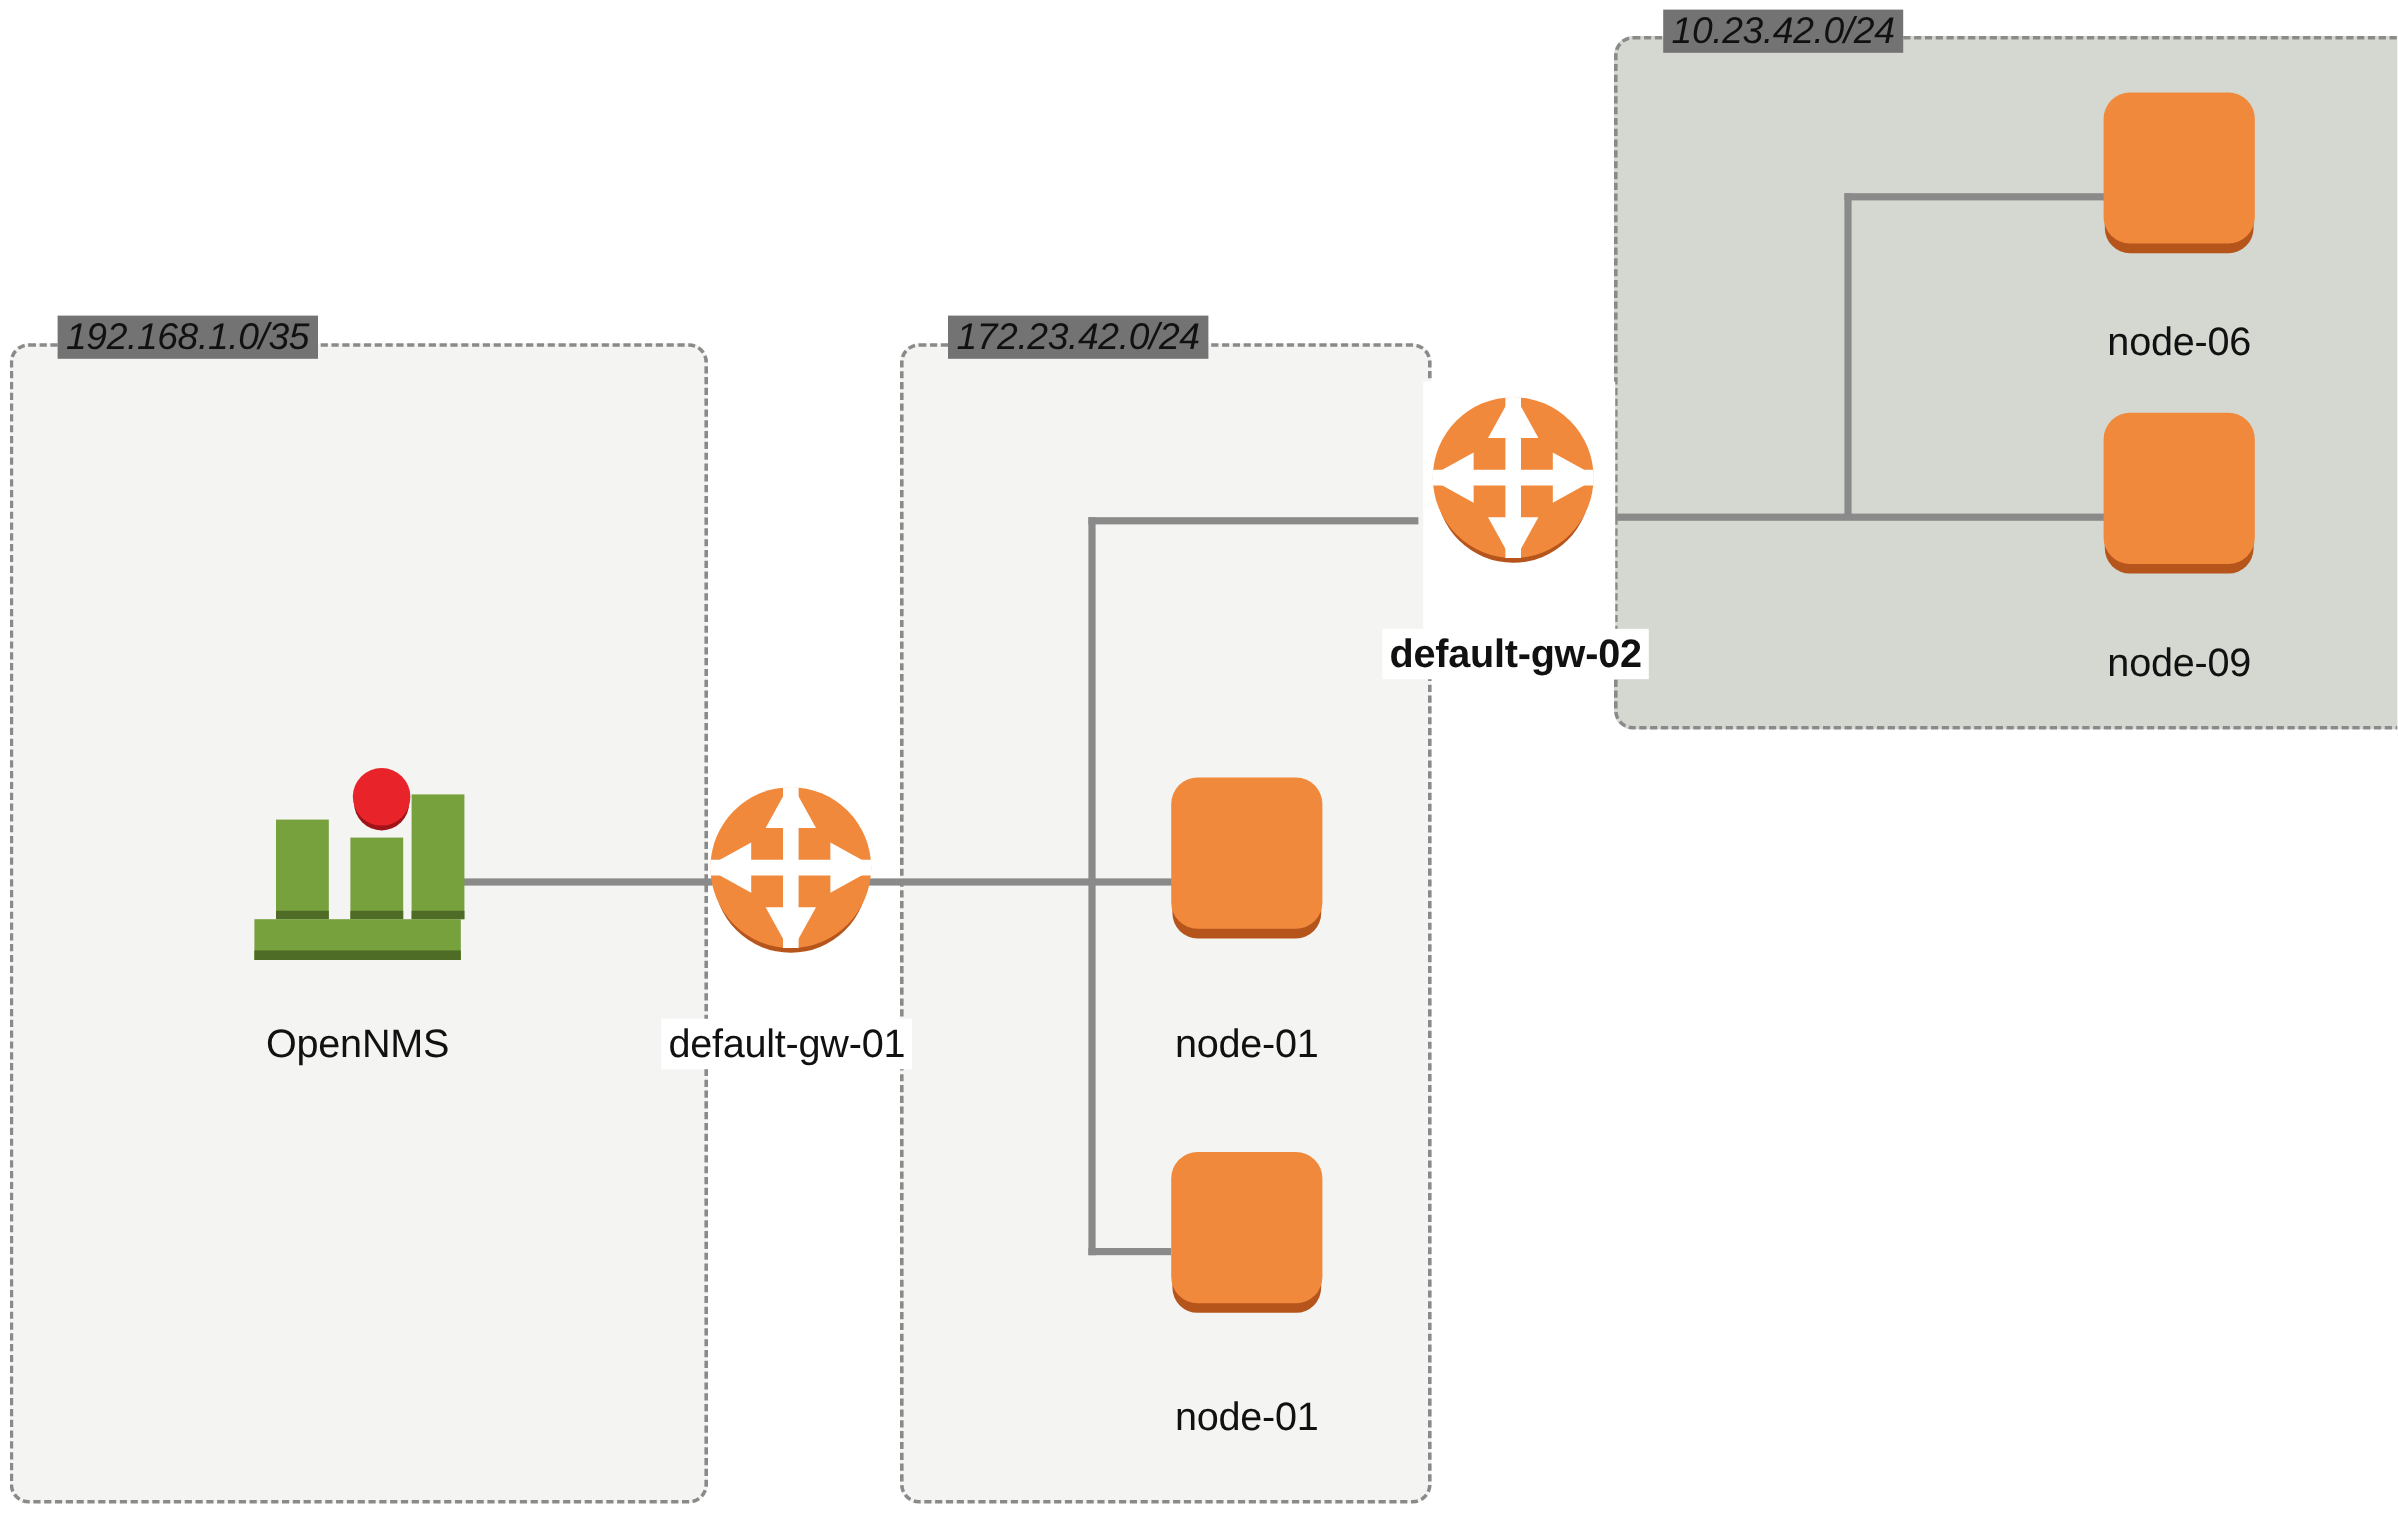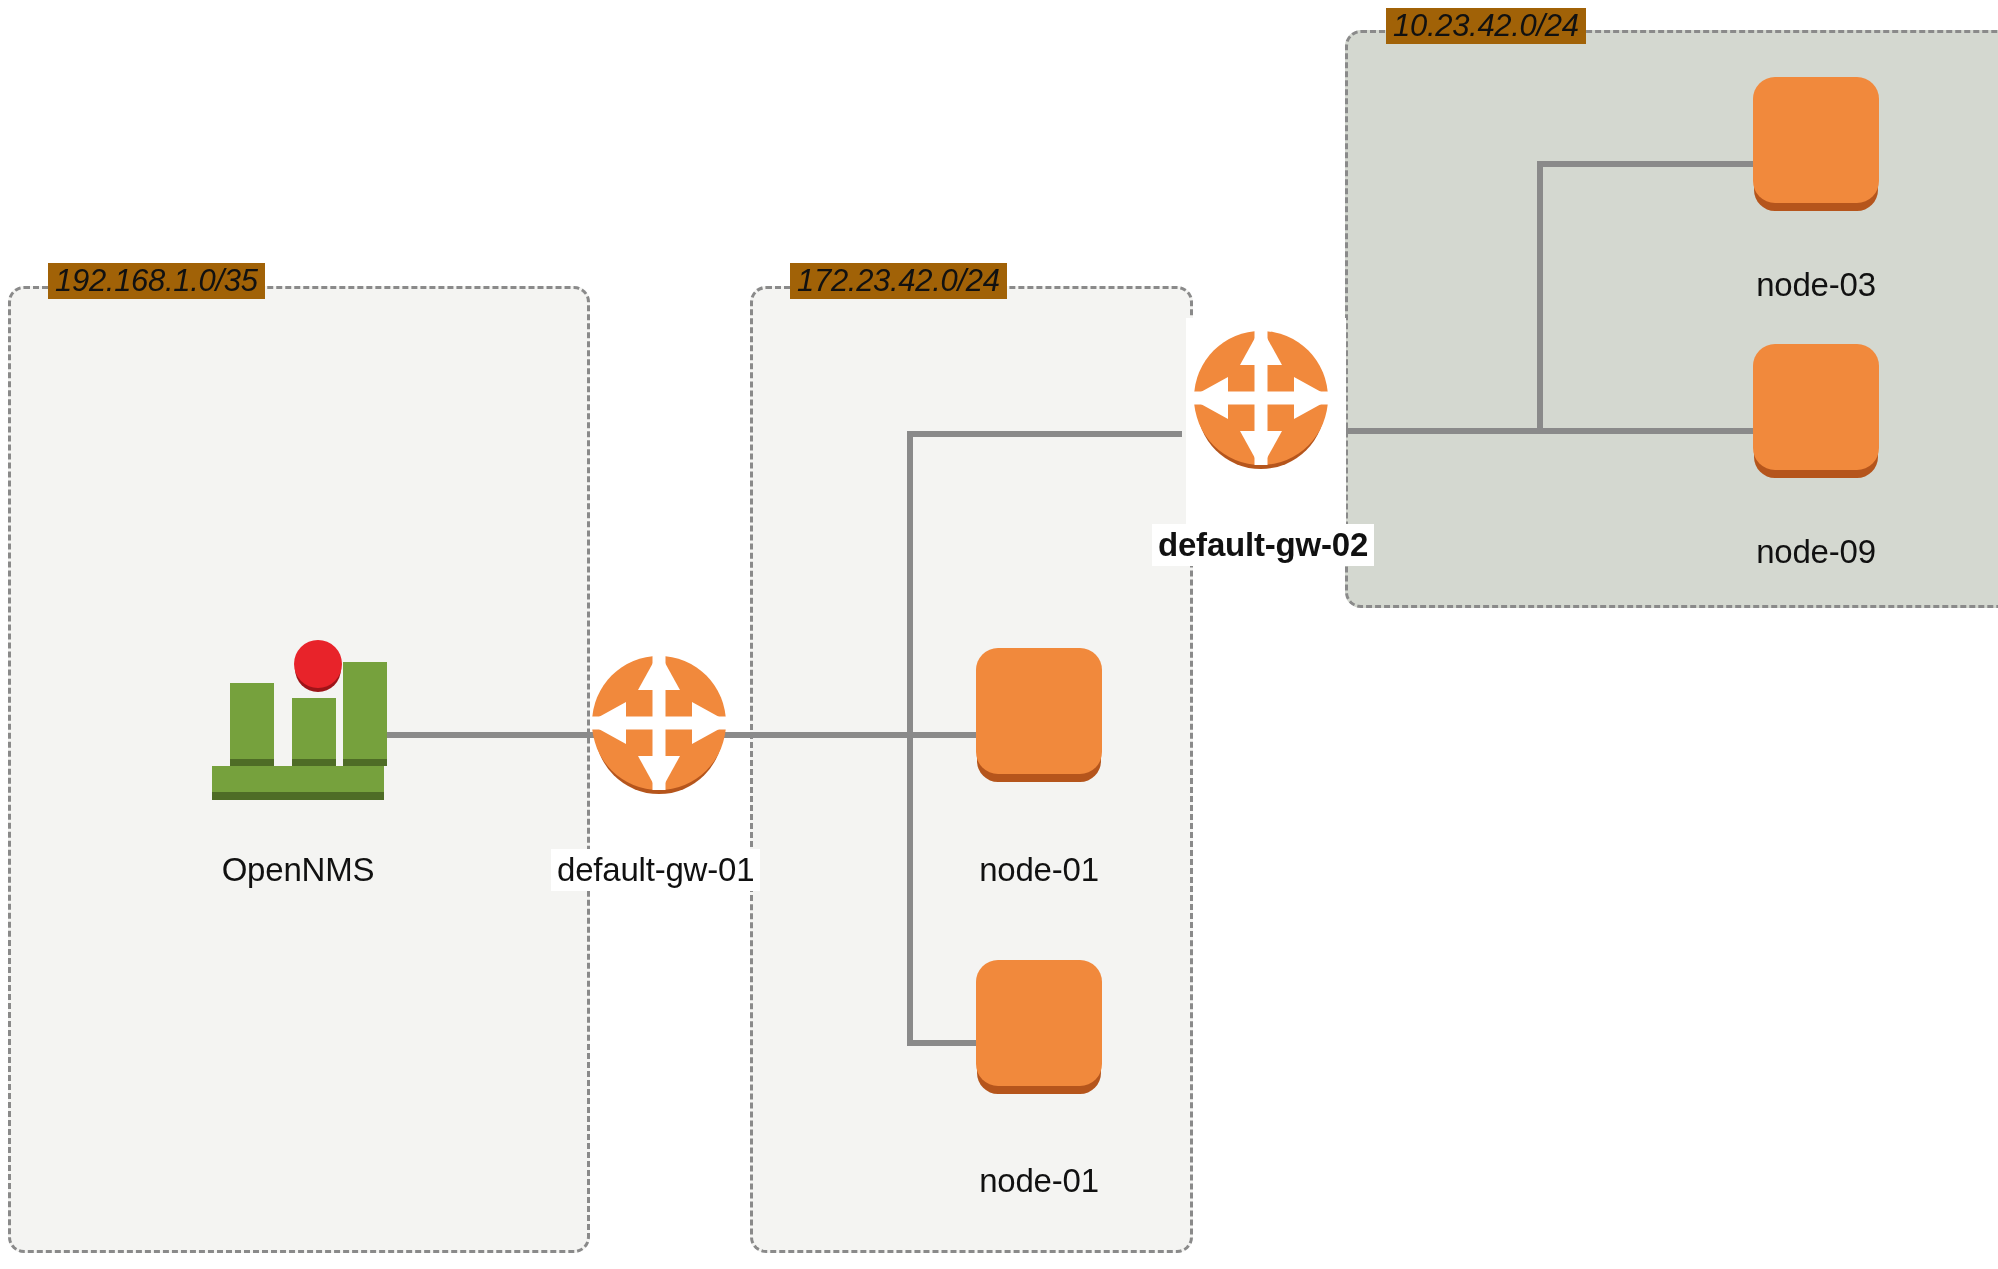--- a/index.html
+++ b/index.html
@@ -23,21 +23,21 @@
     position: absolute;
     border: 3px dashed #8a8a8a;
     border-radius: 16px;
     box-sizing: border-box;
   }
   .subnet-label {
     position: absolute;
     font-style: italic;
     font-size: 31px;
     color: #111111;
-    background: #a16207;
+    background: #737373;
     padding: 0 7px;
     white-space: nowrap;
     letter-spacing: -0.3px;
   }
 
   
   .link {
     position: absolute;
     background: #8a8a8a;
   }
@@ -193,18 +193,18 @@
       <path d="M-6 60.5 L140 60.5 L140 73.5 L-6 73.5 Z" fill="#ffffff"></path>
       <path d="M67 -4 L88 34 L46 34 Z" fill="#ffffff"></path>
       <path d="M67 138 L88 100 L46 100 Z" fill="#ffffff"></path>
       <path d="M-4 67 L34 46 L34 88 Z" fill="#ffffff"></path>
       <path d="M138 67 L100 46 L100 88 Z" fill="#ffffff"></path>
     </svg>
   </div>
   <div class="label boxed" style="left:1152px; top:524px;font-weight:bold;">default-gw-02</div>
 
   <div class="node-box" style="left:1753px; top:77px;"></div>
-  <div class="label" style="left:1690px; top:266px; width:252px;">node-03</div>
+  <div class="label" style="left:1690px; top:266px; width:252px;">node-06</div>
 
   <div class="node-box" style="left:1753px; top:344px;"></div>
   <div class="label" style="left:1690px; top:533px; width:252px;">node-09</div>
 
 </div>
 
 </body></html>

